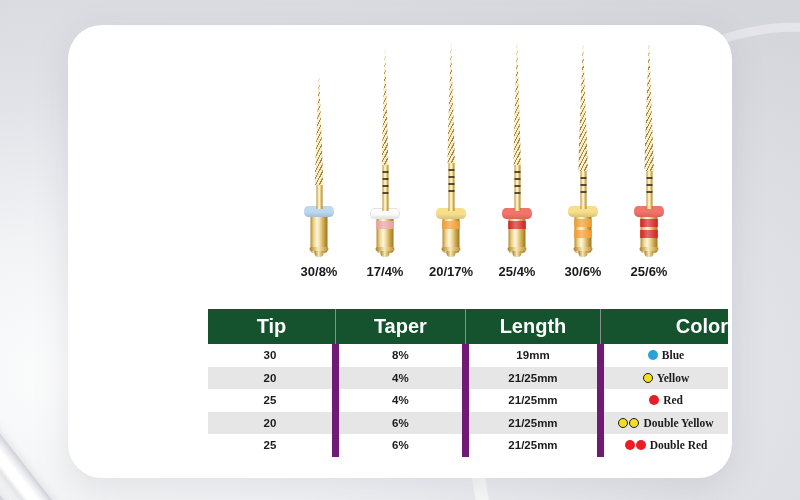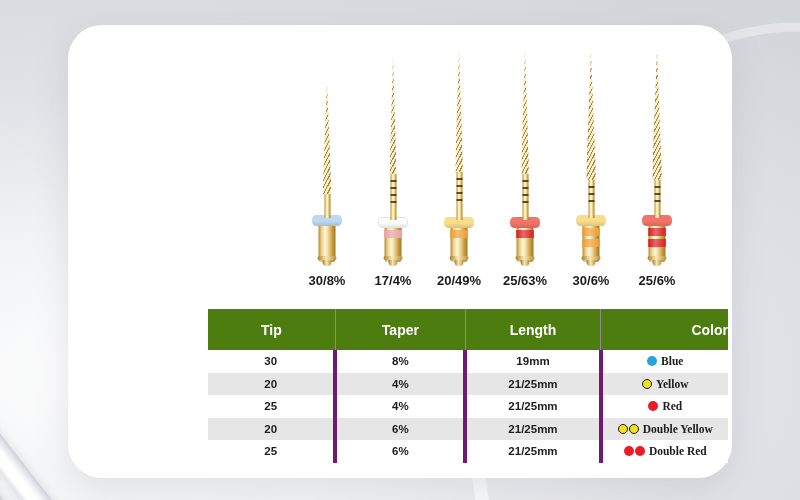--- a/index.html
+++ b/index.html
@@ -41,21 +41,21 @@
   }
 
   
   #card {
     position:absolute; left:68px; top:25px; width:664px; height:453px;
     background:#fff; border-radius:34px;
     box-shadow:0 10px 34px rgba(120,124,140,.18);
   }
 
   
-  #files { position:absolute; left:16px; top:0; width:100%; height:232px;margin-top:9px; }
+  #files { position:absolute; left:8px; top:0; width:100%; height:232px; }
   .file { position:absolute; bottom:0; width:62px; }
 
   .needle { position:absolute; left:50%; transform:translateX(-50%); width:9px;
             display:flex; flex-direction:column; align-items:center; }
   .flute {
     width:100%;
     background:
       repeating-linear-gradient(-62deg,
         rgba(90,60,10,.62) 0px, rgba(90,60,10,.62) 1.1px,
         rgba(255,238,180,.96) 1.1px, rgba(255,238,180,.96) 3.3px);
@@ -90,27 +90,27 @@
   }
 
   .flabel {
     position:absolute; left:50%; transform:translateX(-50%); bottom:-22px;
     font-size:13px; font-weight:bold; color:#1b1b1b; white-space:nowrap;
   }
 
   
   #tbl { position:absolute; left:140px; top:284px; width:520px; border-collapse:collapse; }
   #tbl th {
-    background:#4d7c0f; color:#fff; font-size:14px; font-weight:bold;
-    height:41px; border-right:1px solid #8d8d8d;
+    background:#14532d; color:#fff; font-size:20px; font-weight:bold;
+    height:35px; border-right:1px solid #8d8d8d;
   }
   #tbl th:last-child { border-right:none; }
   #tbl td {
     height:22.5px; font-size:11.5px; font-weight:bold; color:#1c1c1c;
-    text-align:center; border-right:4px solid #701a75;
+    text-align:center; border-right:7px solid #701a75;
   }
   #tbl td:last-child { border-right:none;font-family:Liberation Serif, serif; }
   #tbl tbody tr:nth-child(even) td { background:#e6e6e6; }
   #tbl tbody tr:nth-child(odd) td { background:#ffffff; }
   .colorcell { display:flex; align-items:center; justify-content:center; gap:4px; }
   .dot { width:10px; height:10px; border-radius:50%; display:inline-block; }
   .dots { display:inline-flex; gap:1px; }
   .cname { font-size:11.5px; font-weight:bold; }
 
   .w12 { width:24.5%; } .w22 { width:25%; } .w32 { width:26%;margin-top:24px; } .w42 { width:24.5%;text-align:right; }
@@ -166,38 +166,38 @@
         <div class="stop" style="background: linear-gradient(rgb(247, 222, 138) 0%, rgb(247, 222, 138) 55%, rgba(0, 0, 0, 0.12) 100%) rgb(247, 222, 138); bottom: 38px;"></div>
         <div class="needle" style="bottom: 46px;">
           <div class="flute" style="height: 122px; width: 8px;"></div>
           <div class="shaftTop" style="height: 48px;">
             <div class="ring" style="top: 6px;"></div>
             <div class="ring" style="top: 13px;"></div>
             <div class="ring" style="top: 20px;"></div>
             <div class="ring" style="top: 27px;"></div>
           </div>
         </div>
-        <div class="flabel">20/49%</div>
+        <div class="flabel">20/17%</div>
       </div>
       <div class="file" style="left: 410px;">
         <div class="handle" style="bottom: 4px; height: 42px;"></div>
         <div class="knob"></div>
         <div class="collar" style="bottom: 6px;"></div>
         <div class="band" style="background: linear-gradient(90deg, rgb(214, 32, 32) 0%, rgba(255, 255, 255, 0.333) 42%, rgb(214, 32, 32) 100%) rgb(214, 32, 32); bottom: 28px;"></div>
         <div class="stop" style="background: linear-gradient(rgb(242, 115, 106) 0%, rgb(242, 115, 106) 55%, rgba(0, 0, 0, 0.12) 100%) rgb(242, 115, 106); bottom: 38px;"></div>
         <div class="needle" style="bottom: 46px;">
           <div class="flute" style="height: 124px; width: 8px;"></div>
           <div class="shaftTop" style="height: 46px;">
             <div class="ring" style="top: 6px;"></div>
             <div class="ring" style="top: 13px;"></div>
             <div class="ring" style="top: 20px;"></div>
             <div class="ring" style="top: 27px;"></div>
           </div>
         </div>
-        <div class="flabel">25/63%</div>
+        <div class="flabel">25/4%</div>
       </div>
       <div class="file" style="left: 476px;">
         <div class="handle" style="bottom: 4px; height: 44px;"></div>
         <div class="knob"></div>
         <div class="collar" style="bottom: 6px;"></div>
         <div class="band" style="background: linear-gradient(90deg, rgb(240, 154, 44) 0%, rgba(255, 255, 255, 0.333) 42%, rgb(240, 154, 44) 100%) rgb(240, 154, 44); bottom: 30px;"></div>
         <div class="band" style="background: linear-gradient(90deg, rgb(240, 154, 44) 0%, rgba(255, 255, 255, 0.333) 42%, rgb(240, 154, 44) 100%) rgb(240, 154, 44); bottom: 19px;"></div>
         <div class="stop" style="background: linear-gradient(rgb(247, 222, 138) 0%, rgb(247, 222, 138) 55%, rgba(0, 0, 0, 0.12) 100%) rgb(247, 222, 138); bottom: 40px;"></div>
         <div class="needle" style="bottom: 48px;">
           <div class="flute" style="height: 128px; width: 10px;"></div>

